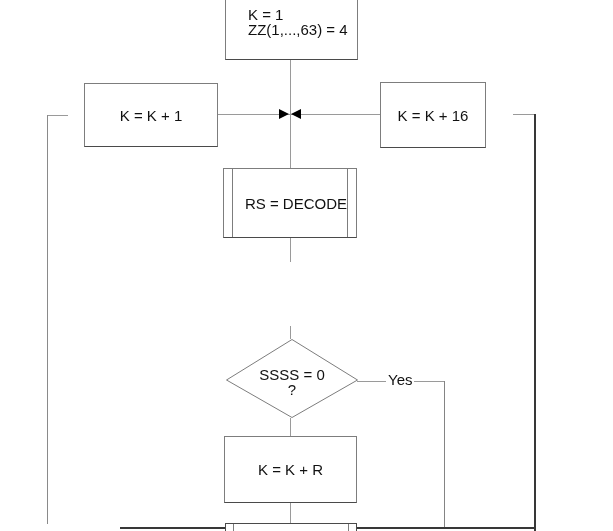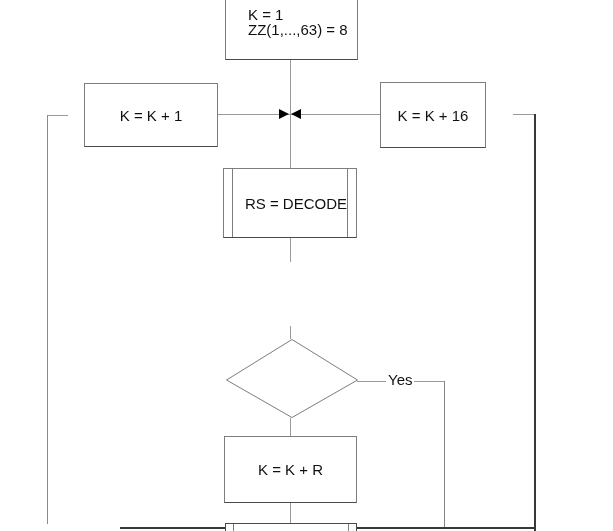--- a/index.html
+++ b/index.html
@@ -56,21 +56,21 @@
   <div class="vline" style="left:444px;top:381px;height:147px;background:#848484;"></div>
 
   <div class="hline dark" style="left:120px;top:527px;width:416px;"></div>
 
   <div class="arrowhead right" style="left:279px;top:109px;"></div>
   <div class="arrowhead left" style="left:291px;top:109px;"></div>
 
   <div class="box text-left" style="left:225px;top:-17px;width:133px;height:77px;padding-left:22px;">
     <div>
       <div>K = 1</div>
-      <div>ZZ(1,...,63) = 8</div>
+      <div>ZZ(1,...,63) = 4</div>
     </div>
   </div>
 
   <div class="box" style="left:84px;top:83px;width:134px;height:64px;">
     <span>K = K + 1</span>
   </div>
 
   <div class="box" style="left:380px;top:82px;width:106px;height:66px;">
     <span>K = K + 16</span>
   </div>
@@ -78,20 +78,24 @@
   <div class="box" style="left:223px;top:168px;width:134px;height:70px;padding-left:12px;">
     <div class="innerbar" style="left:8px;"></div>
     <div class="innerbar" style="right:8px;"></div>
     <span>RS = DECODE</span>
   </div>
 
 
   <svg class="diamond" style="left:226px;top:339px;" width="132" height="79" viewBox="0 0 132 79">
     <polygon points="66,0.5 131.5,41 66,78.5 0.5,41"></polygon>
   </svg>
+  <div class="diamond-text" style="left:226px;top:367px;width:132px;">
+    <div>SSSS = 0</div>
+    <div>?</div>
+  </div>
 
   <div class="edge-label" style="left:386px;top:365px;">Yes</div>
   <div class="edge-label" style="left:295px;top:428px;">No</div>
 
   <div class="box" style="left:224px;top:436px;width:133px;height:67px;">
     <span>K = K + R</span>
   </div>
 
   <div class="box" style="left:225px;top:523px;width:132px;height:12px;border-color:#4a4a4a;border-bottom:none;">
     <div class="innerbar" style="left:7px;"></div>

